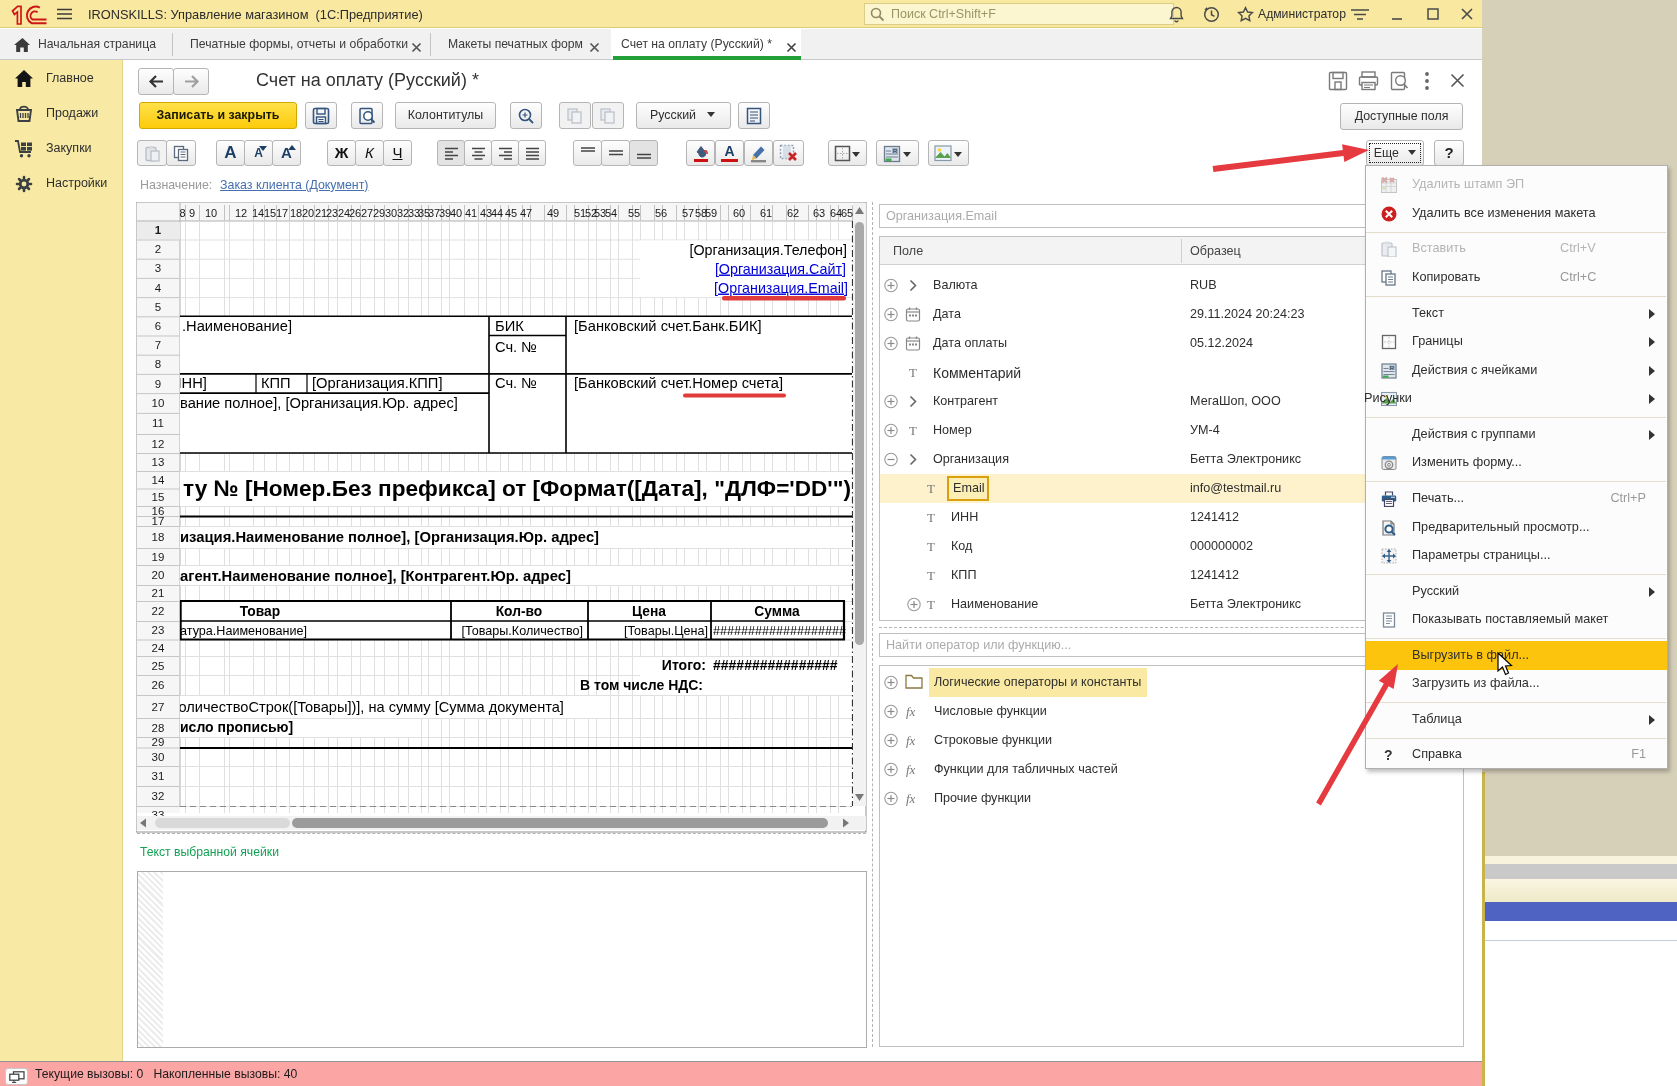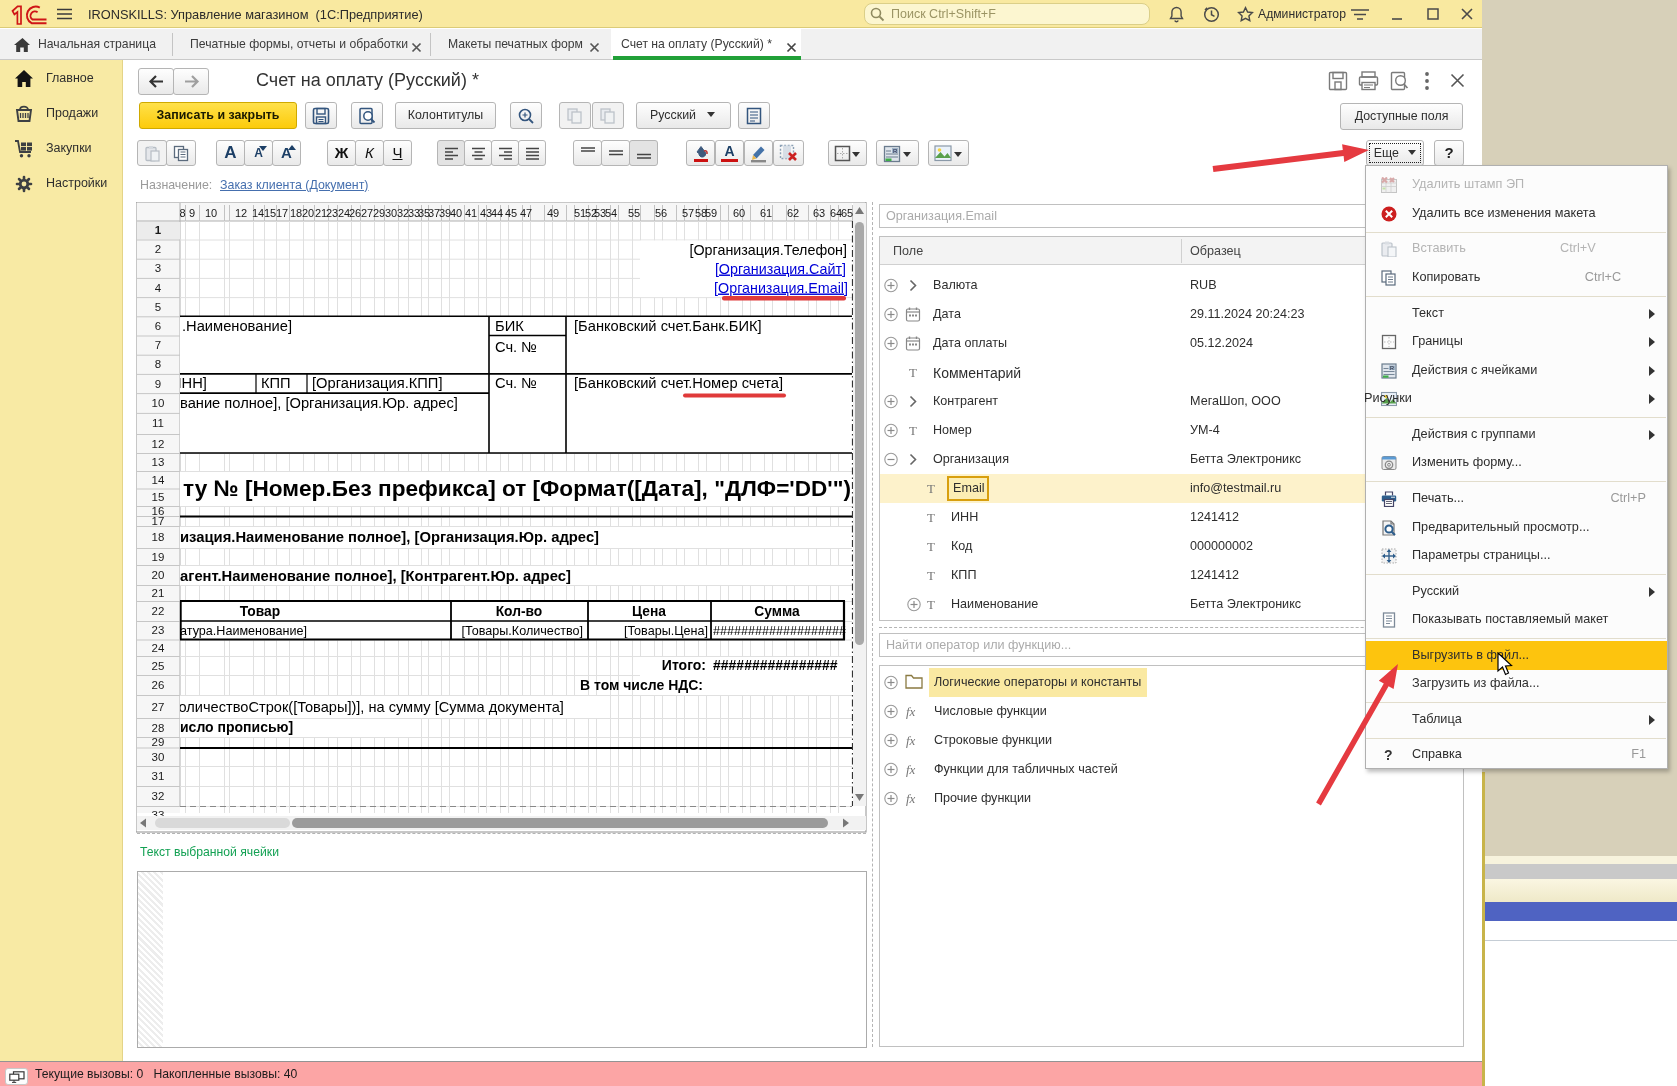--- a/index.html
+++ b/index.html
@@ -1,21 +1,21 @@
 <!DOCTYPE html>
 <html><head>
 <meta charset="utf-8">
 <style>
   * { margin:0; padding:0; box-sizing:border-box; }
   html,body { width:1677px; height:1086px; overflow:hidden; font-family:"Liberation Sans", sans-serif; }
   body { position:relative; background:#d7d0b9; }
   .abs { position:absolute; }
   .topbar { left:0; top:0; width:1482px; height:28px; background:#f9e9a0; border-bottom:1px solid #dbcb78; }
   .apptitle { left:88px; top:7px; font-size:12.8px; color:#2b2b2b; }
-  .searchbox { left:864px; top:3px; width:286px; height:22px; background:#fcf6d0; border:1px solid #dbcf88; border-radius:8px; color:#9b9464; font-size:12.5px; line-height:20px; padding-left:26px; }
+  .searchbox { left:864px; top:3px; width:310px; height:22px; background:#fcf6d0; border:1px solid #dbcf88; border-radius:0; color:#9b9464; font-size:12.5px; line-height:20px; padding-left:26px; }
   .tabbar { left:0; top:29px; width:1482px; height:31px; background:#f1f1f1; border-bottom:1px solid #c9c9c9; }
   .tab { position:absolute; top:0; height:30px; font-size:12.2px; color:#3c3c3c; }
   .tabsep { position:absolute; top:4px; height:23px; width:1px; background:#c4c4c4; }
   .sidebar { left:0; top:60px; width:123px; height:1001px; background:#f8eaa4; border-right:1px solid #e4d488; }
   .sbitem { position:absolute; left:0; width:123px; height:20px; font-size:12.5px; color:#2e2e2e; }
   .sbitem span.lbl { position:absolute; left:46px; top:2px; }
   .statusbar { left:0; top:1061px; width:1482px; height:25px; background:#fca5a5; border-top:1px solid #939393; font-size:12.2px; color:#1c1c1c; }
   .btn { position:absolute; background:linear-gradient(#fefefe,#e9e9e9); border:1px solid #b5b5b5; border-radius:3px; font-size:12.4px; color:#2e2e2e; text-align:center; }
   .btn.pressed { background:#e3e3e3; }
   .ybtn { background:linear-gradient(#ffe14a,#fccb0b); border:1px solid #cfa900; font-weight:bold; color:#1a1a00; }
@@ -1523,21 +1523,21 @@
     </g>
   </svg>
 <div class="abs" style="left:1412px;top:241.4px;font-size:12.7px;color:#b4b4b4;">Вставить</div>
 <div class="abs" style="left:1560px;top:241.4px;width:86px;font-size:12.7px;color:#b4b4b4;">Ctrl+V</div>
 <svg class="abs" style="left:1381px;top:270.0px;" width="16" height="16" viewBox="0 0 16 16">
     <rect x="1" y="1" width="9" height="11" fill="#fff" stroke="#5b6b7d" stroke-width="1.2"></rect>
     <rect x="5" y="4" width="9" height="11" fill="#fff" stroke="#5b6b7d" stroke-width="1.2"></rect>
     <path d="M7 7h5M7 9.5h5M7 12h5" stroke="#5b6b7d" stroke-width="0.9"></path>
   </svg>
 <div class="abs" style="left:1412px;top:270.0px;font-size:12.7px;color:#2e2e2e;">Копировать</div>
-<div class="abs" style="left:1560px;top:270.0px;width:86px;font-size:12.7px;color:#999;text-align:center;">Ctrl+C</div>
+<div class="abs" style="left:1560px;top:270.0px;width:86px;font-size:12.7px;color:#999;text-align:left;">Ctrl+C</div>
 <div class="mi-sep" style="top:295.8px;"></div>
 <div class="abs" style="left:1412px;top:305.5px;font-size:12.7px;color:#2e2e2e;">Текст</div>
 <div class="abs" style="left:1649px;top:308.5px;width:0;height:0;border-left:6px solid #333;border-top:5px solid transparent;border-bottom:5px solid transparent;"></div>
 <svg class="abs" style="left:1381px;top:334.1px;" width="16" height="16" viewBox="0 0 16 16">
     <rect x="1.5" y="1.5" width="13" height="13" fill="none" stroke="#666" stroke-width="1.3"></rect>
     <path d="M8 3v10M3 8h10" stroke="#bbb" stroke-width="1" stroke-dasharray="1.5 1.5"></path>
   </svg>
 <div class="abs" style="left:1412px;top:334.1px;font-size:12.7px;color:#2e2e2e;">Границы</div>
 <div class="abs" style="left:1649px;top:337.1px;width:0;height:0;border-left:6px solid #333;border-top:5px solid transparent;border-bottom:5px solid transparent;"></div>
 <svg class="abs" style="left:1381px;top:362.7px;" width="16" height="16" viewBox="0 0 16 16">

